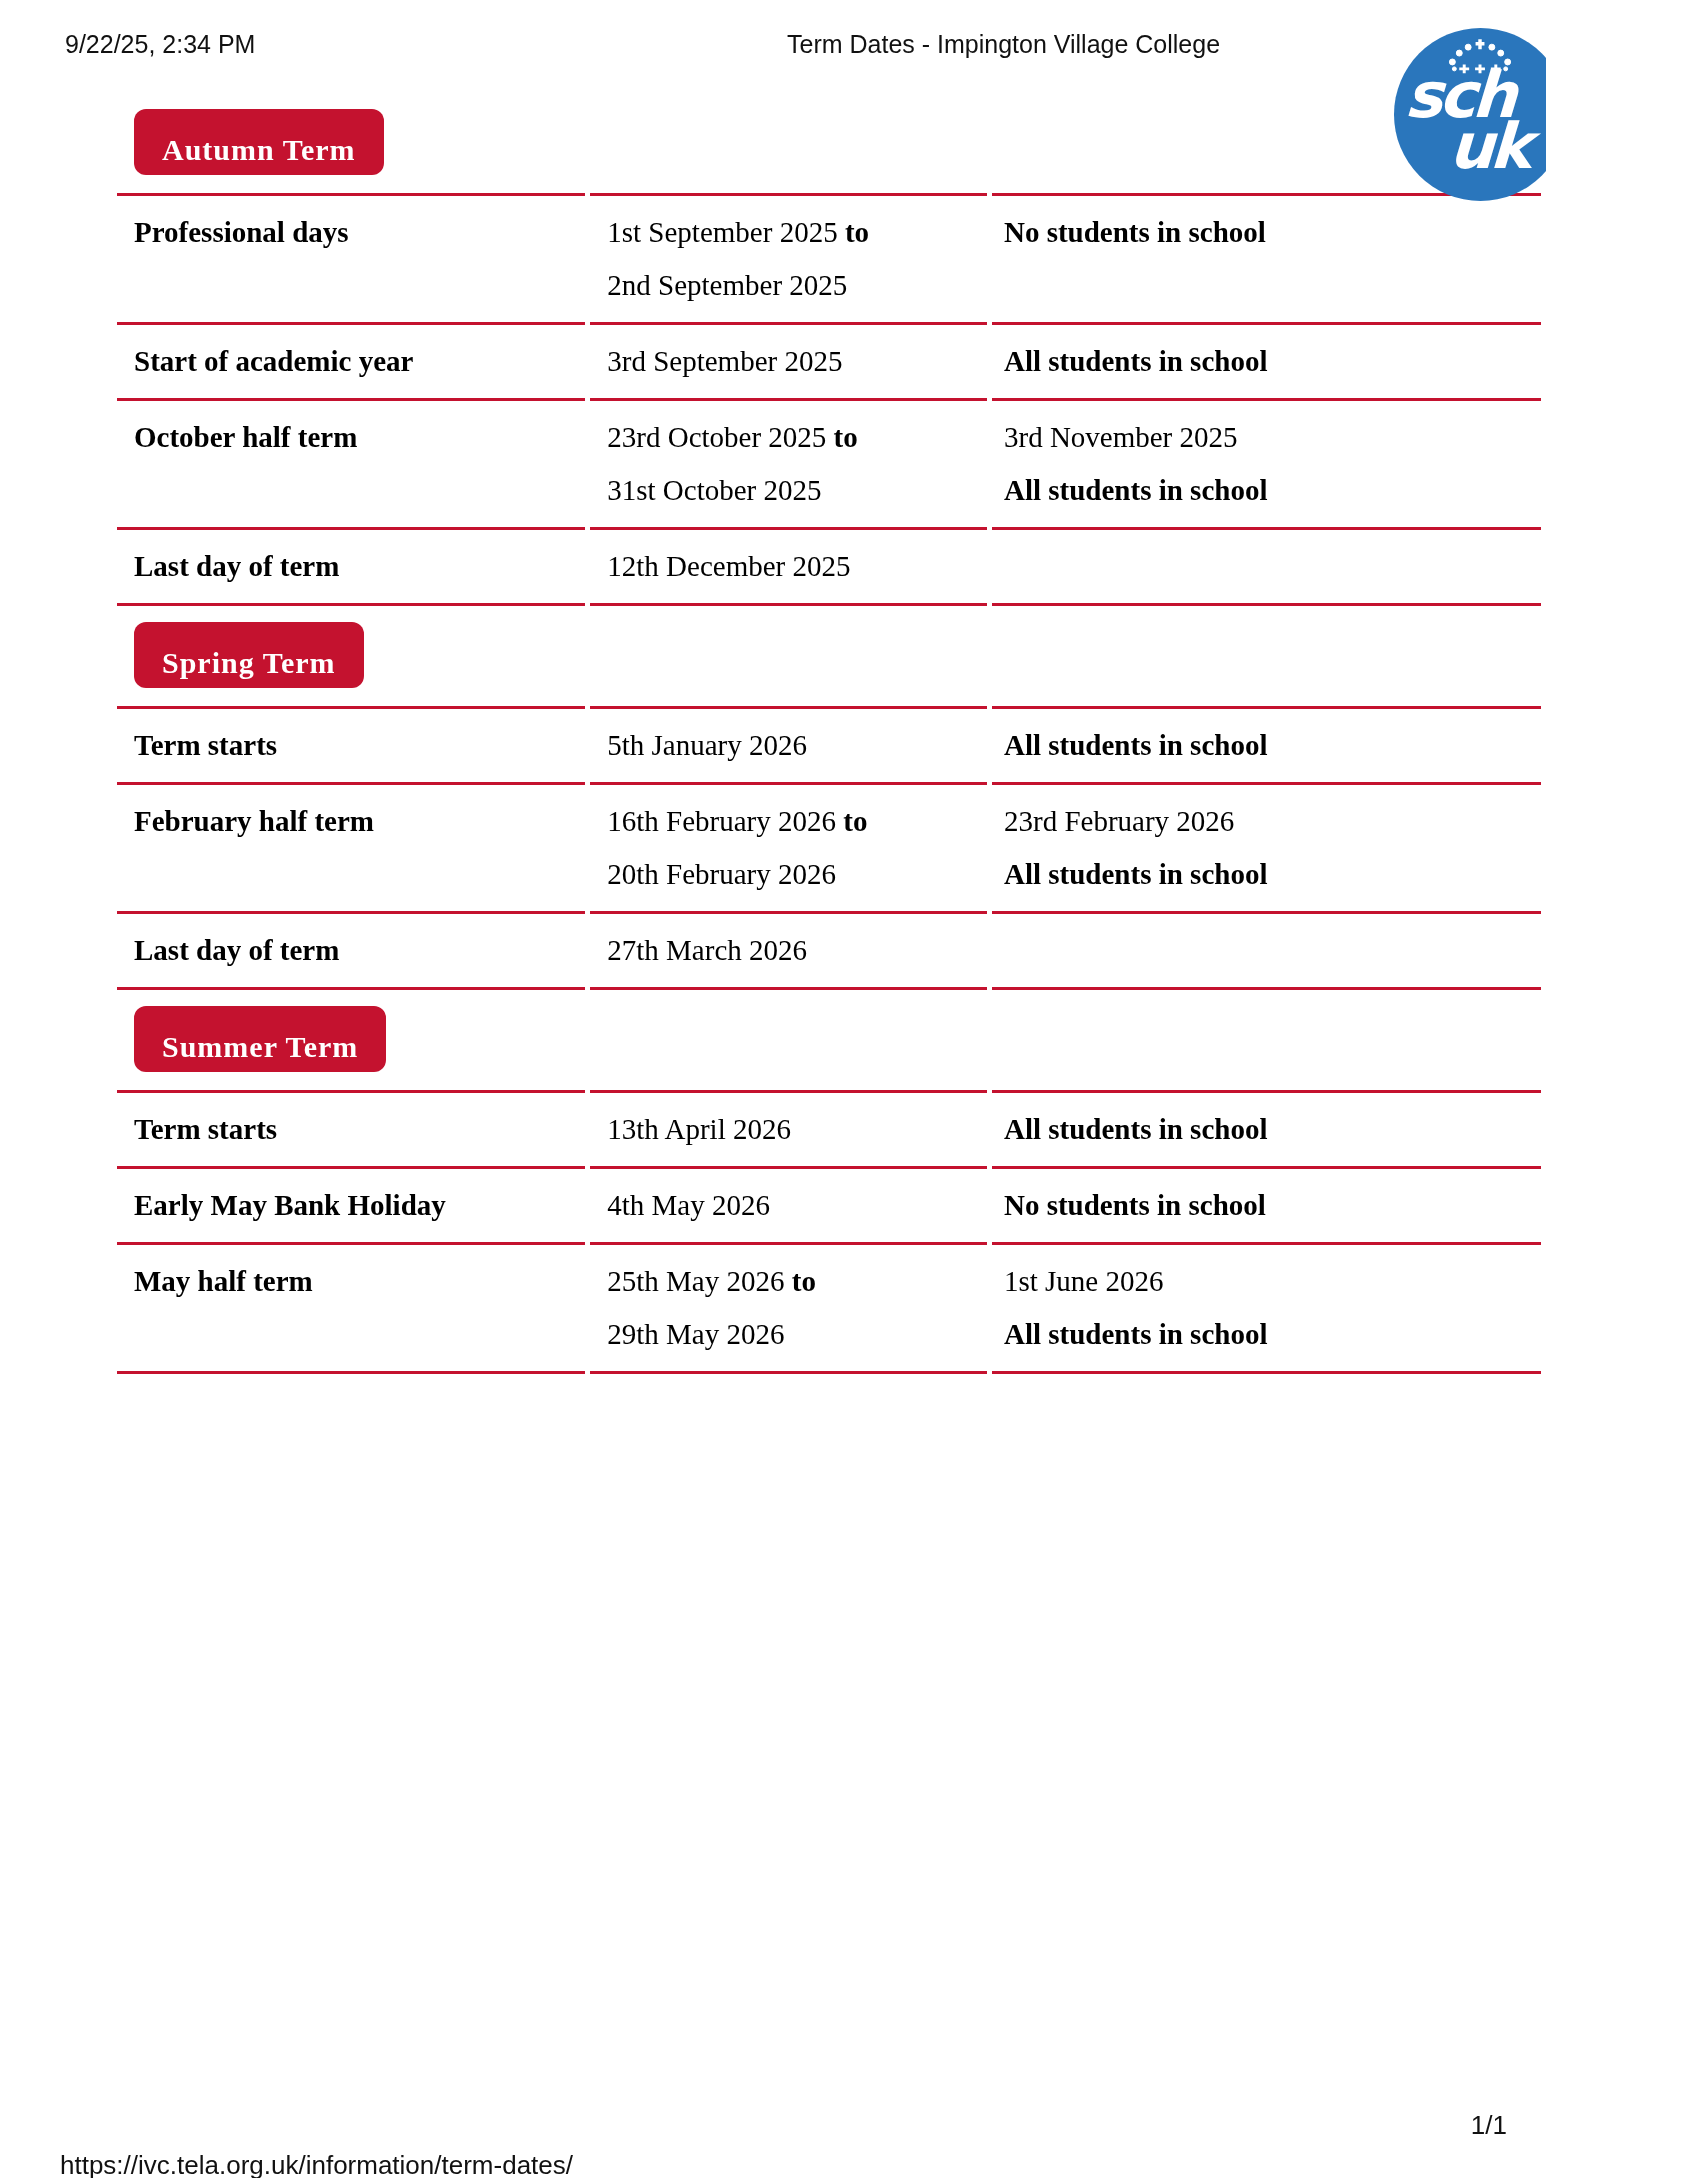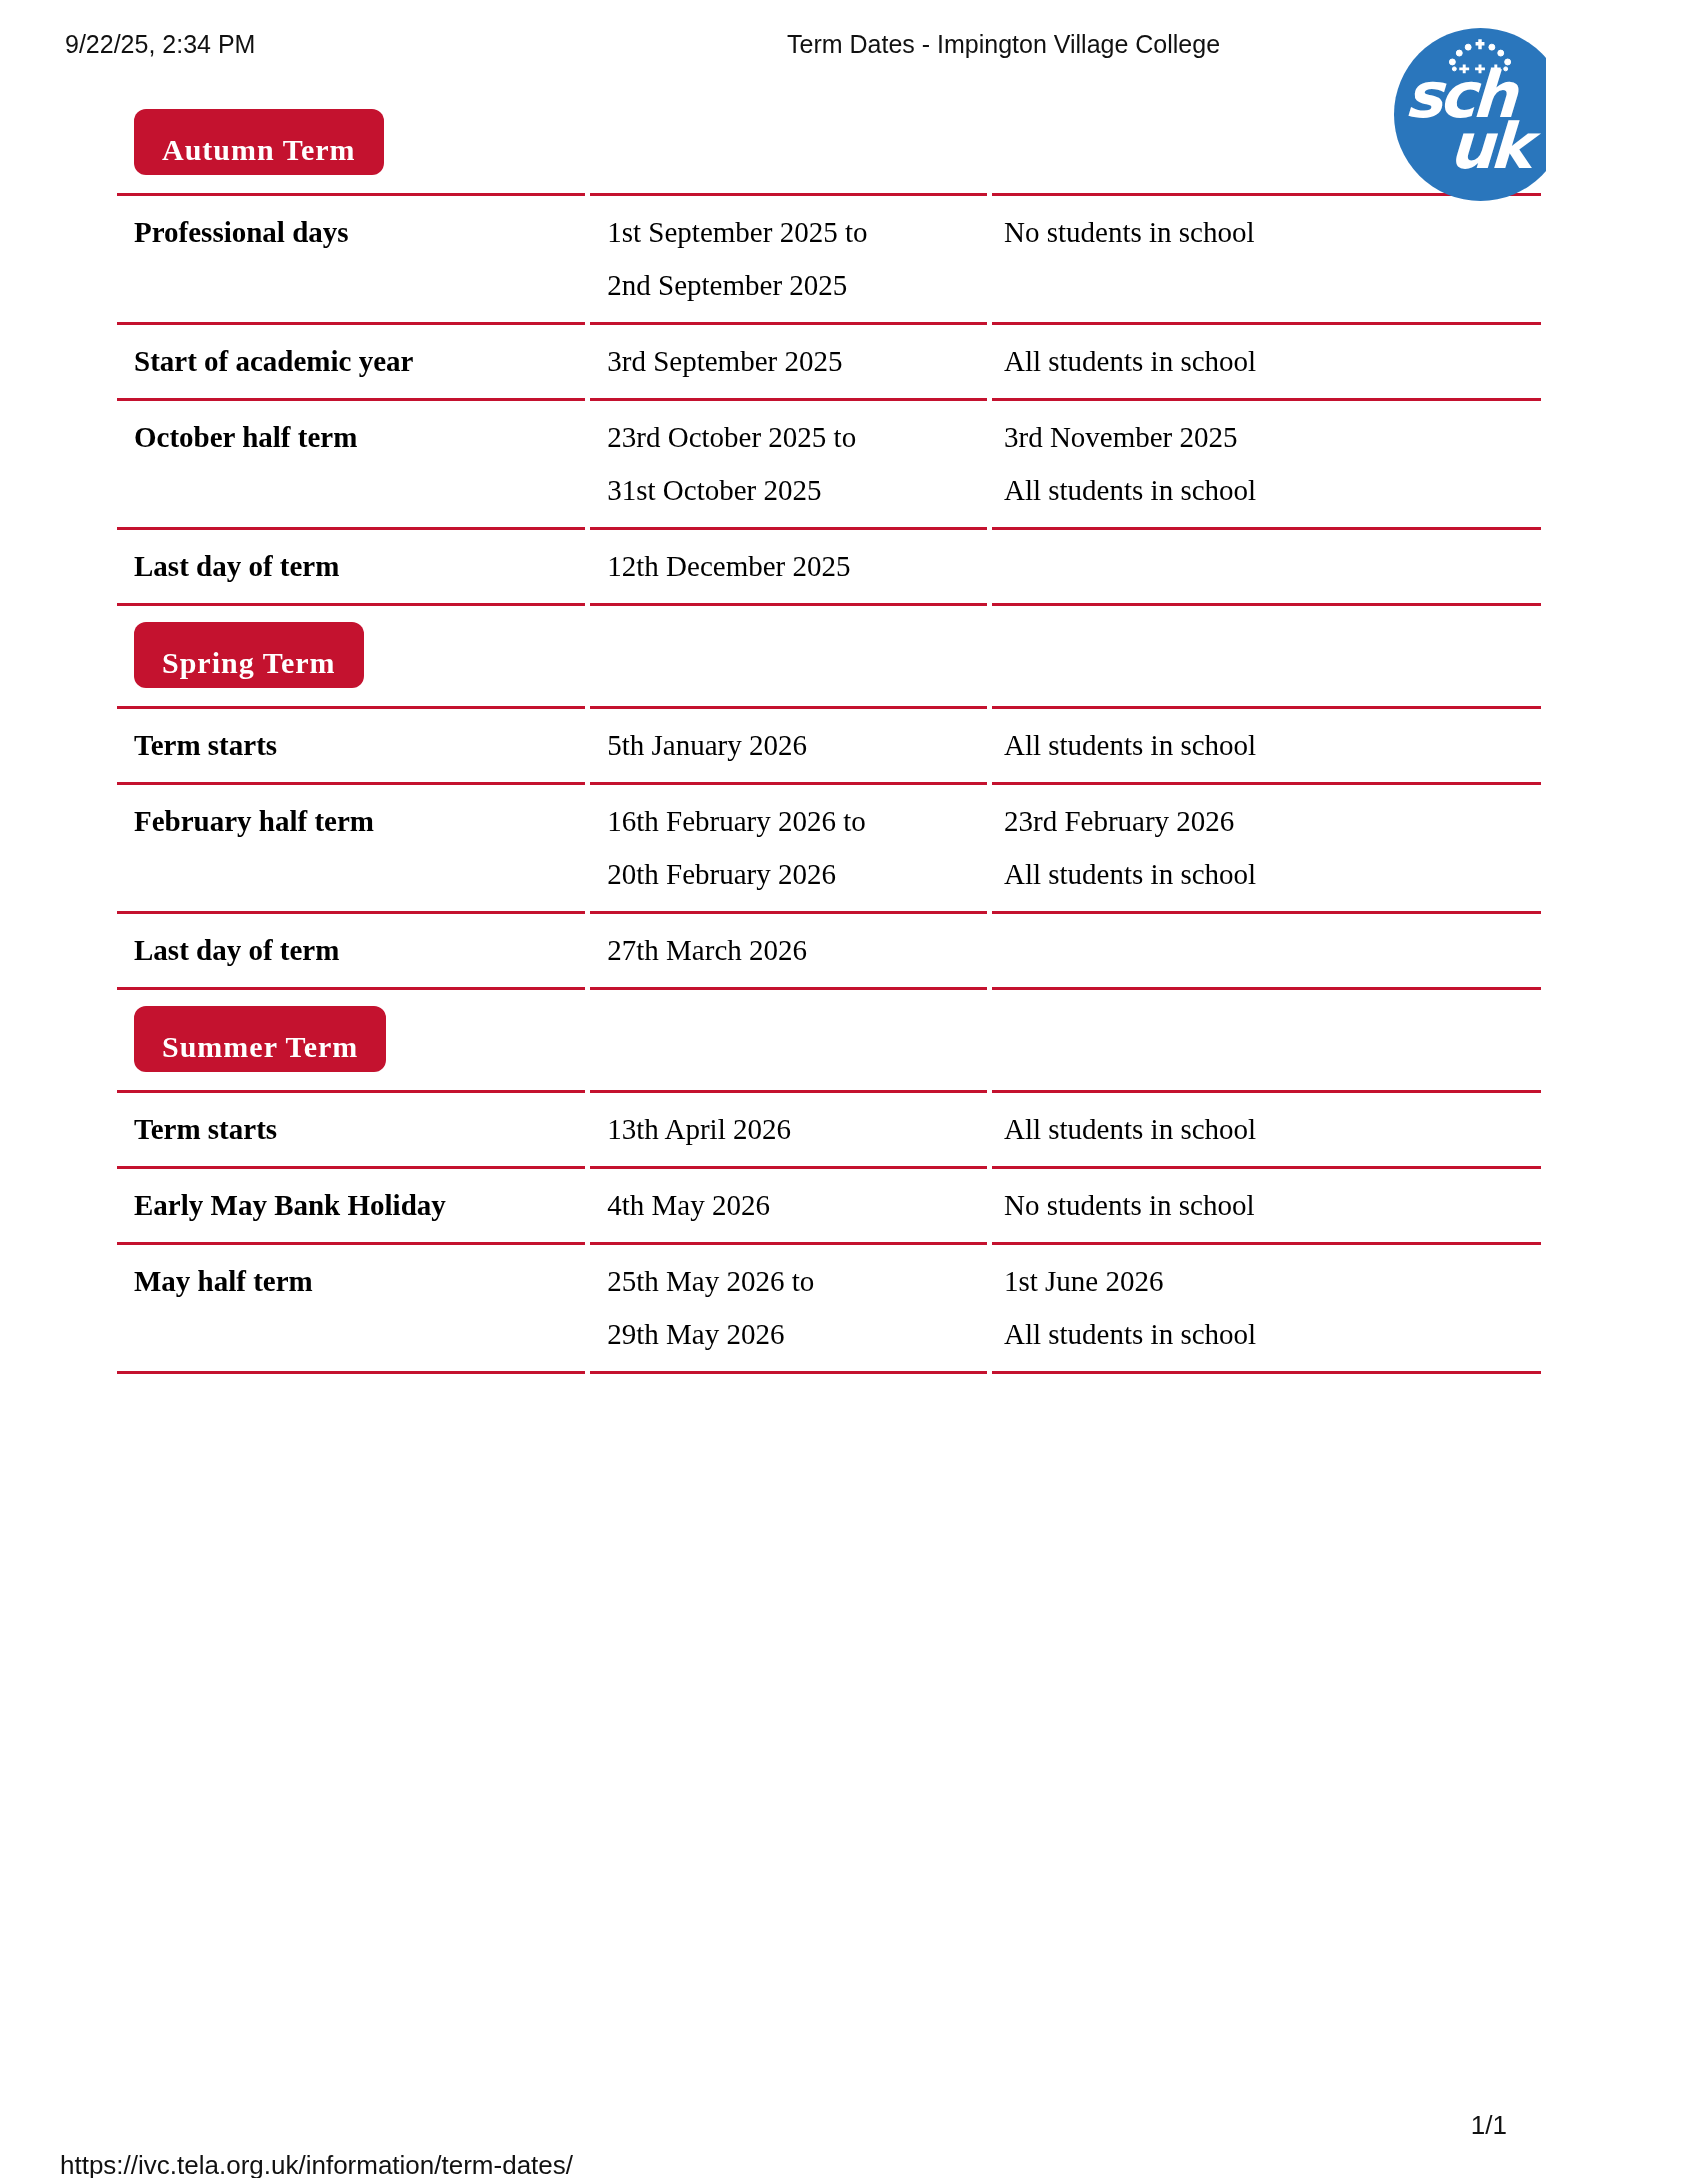--- a/index.html
+++ b/index.html
@@ -53,21 +53,21 @@
   col.c1{width:473px;} col.c2{width:401px;} col.c3{width:556px;}
   td{
     vertical-align:top;
     border-bottom:3px solid var(--red);
     font-size:29px;line-height:53px;
     padding:10px 0 10px 17px;
   }
   td.col3{padding-left:12px;}
   td.badge-cell{padding:16px 0 16px 17px;}
   .label{font-weight:bold;}
-  .seg-b{font-weight:normal;}
+  .seg-b{font-weight:bold;}
   .badge{
     display:inline-block;
     height:66px;line-height:66px;
     padding:8px 28px;border-radius:12px;
     background:var(--red);color:#fff;
     font-weight:bold;font-size:30px;
     letter-spacing:1px;
   }
   .cell-line{min-height:53px;}
 </style>

